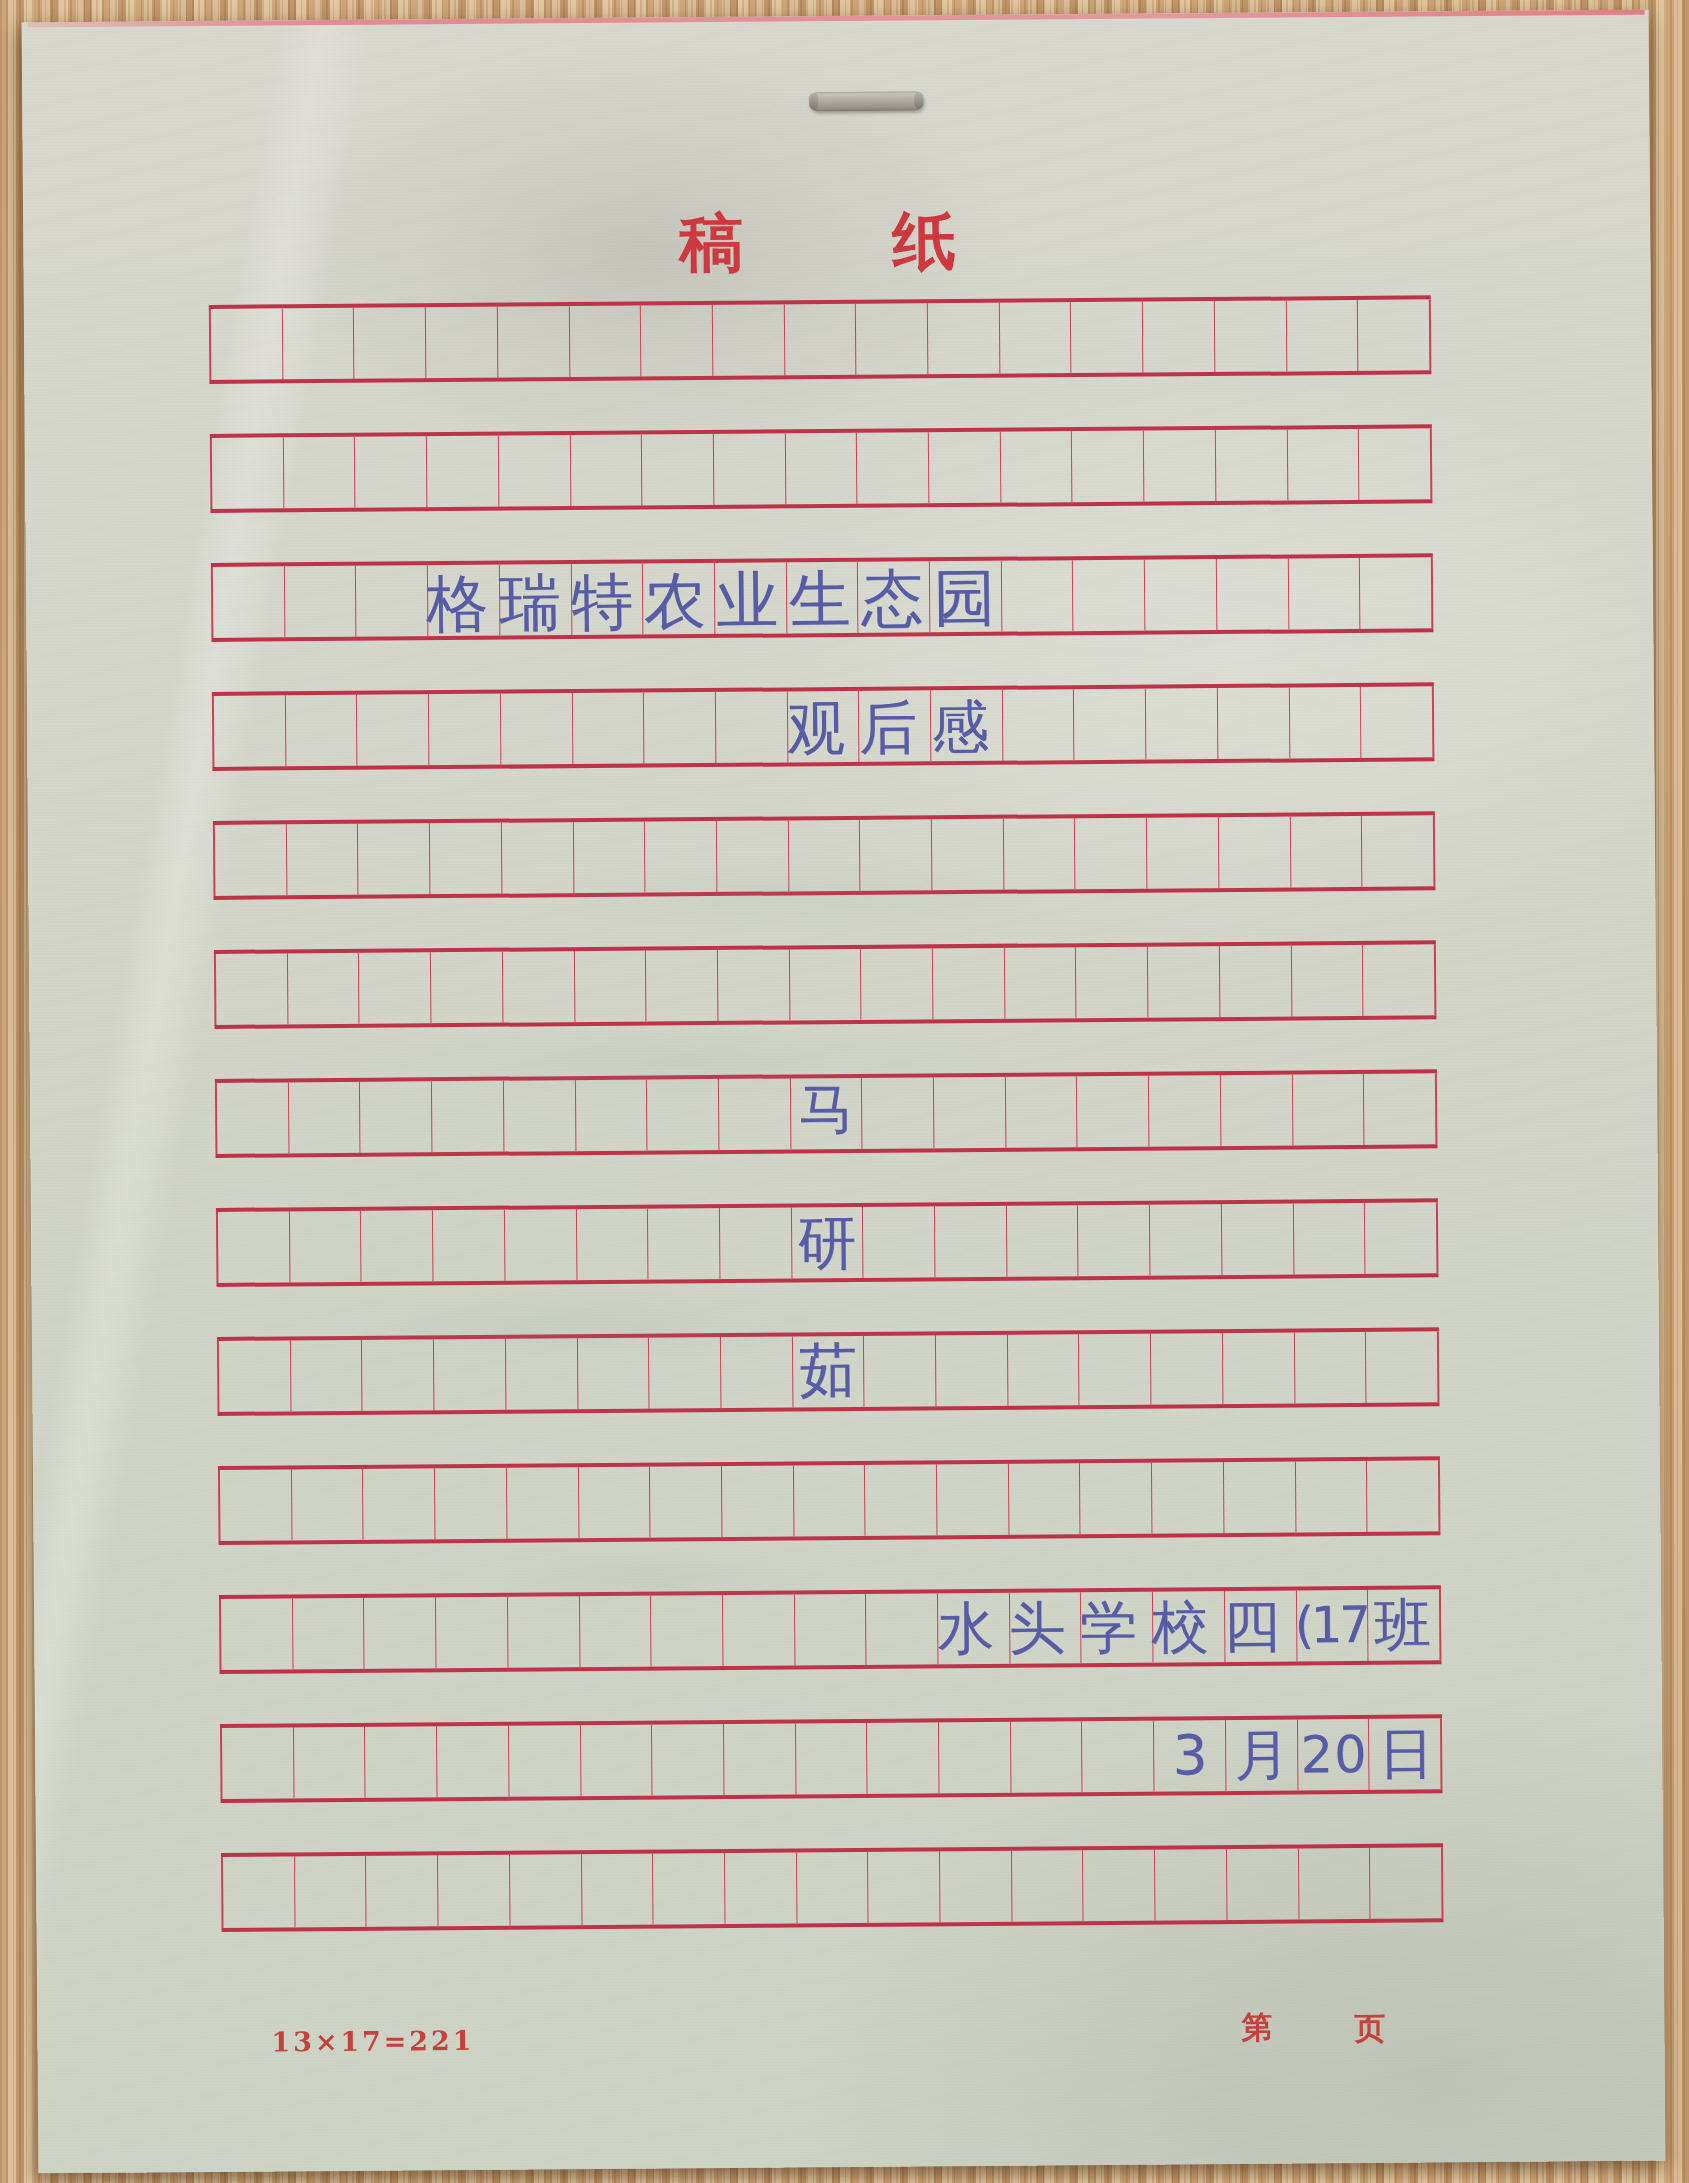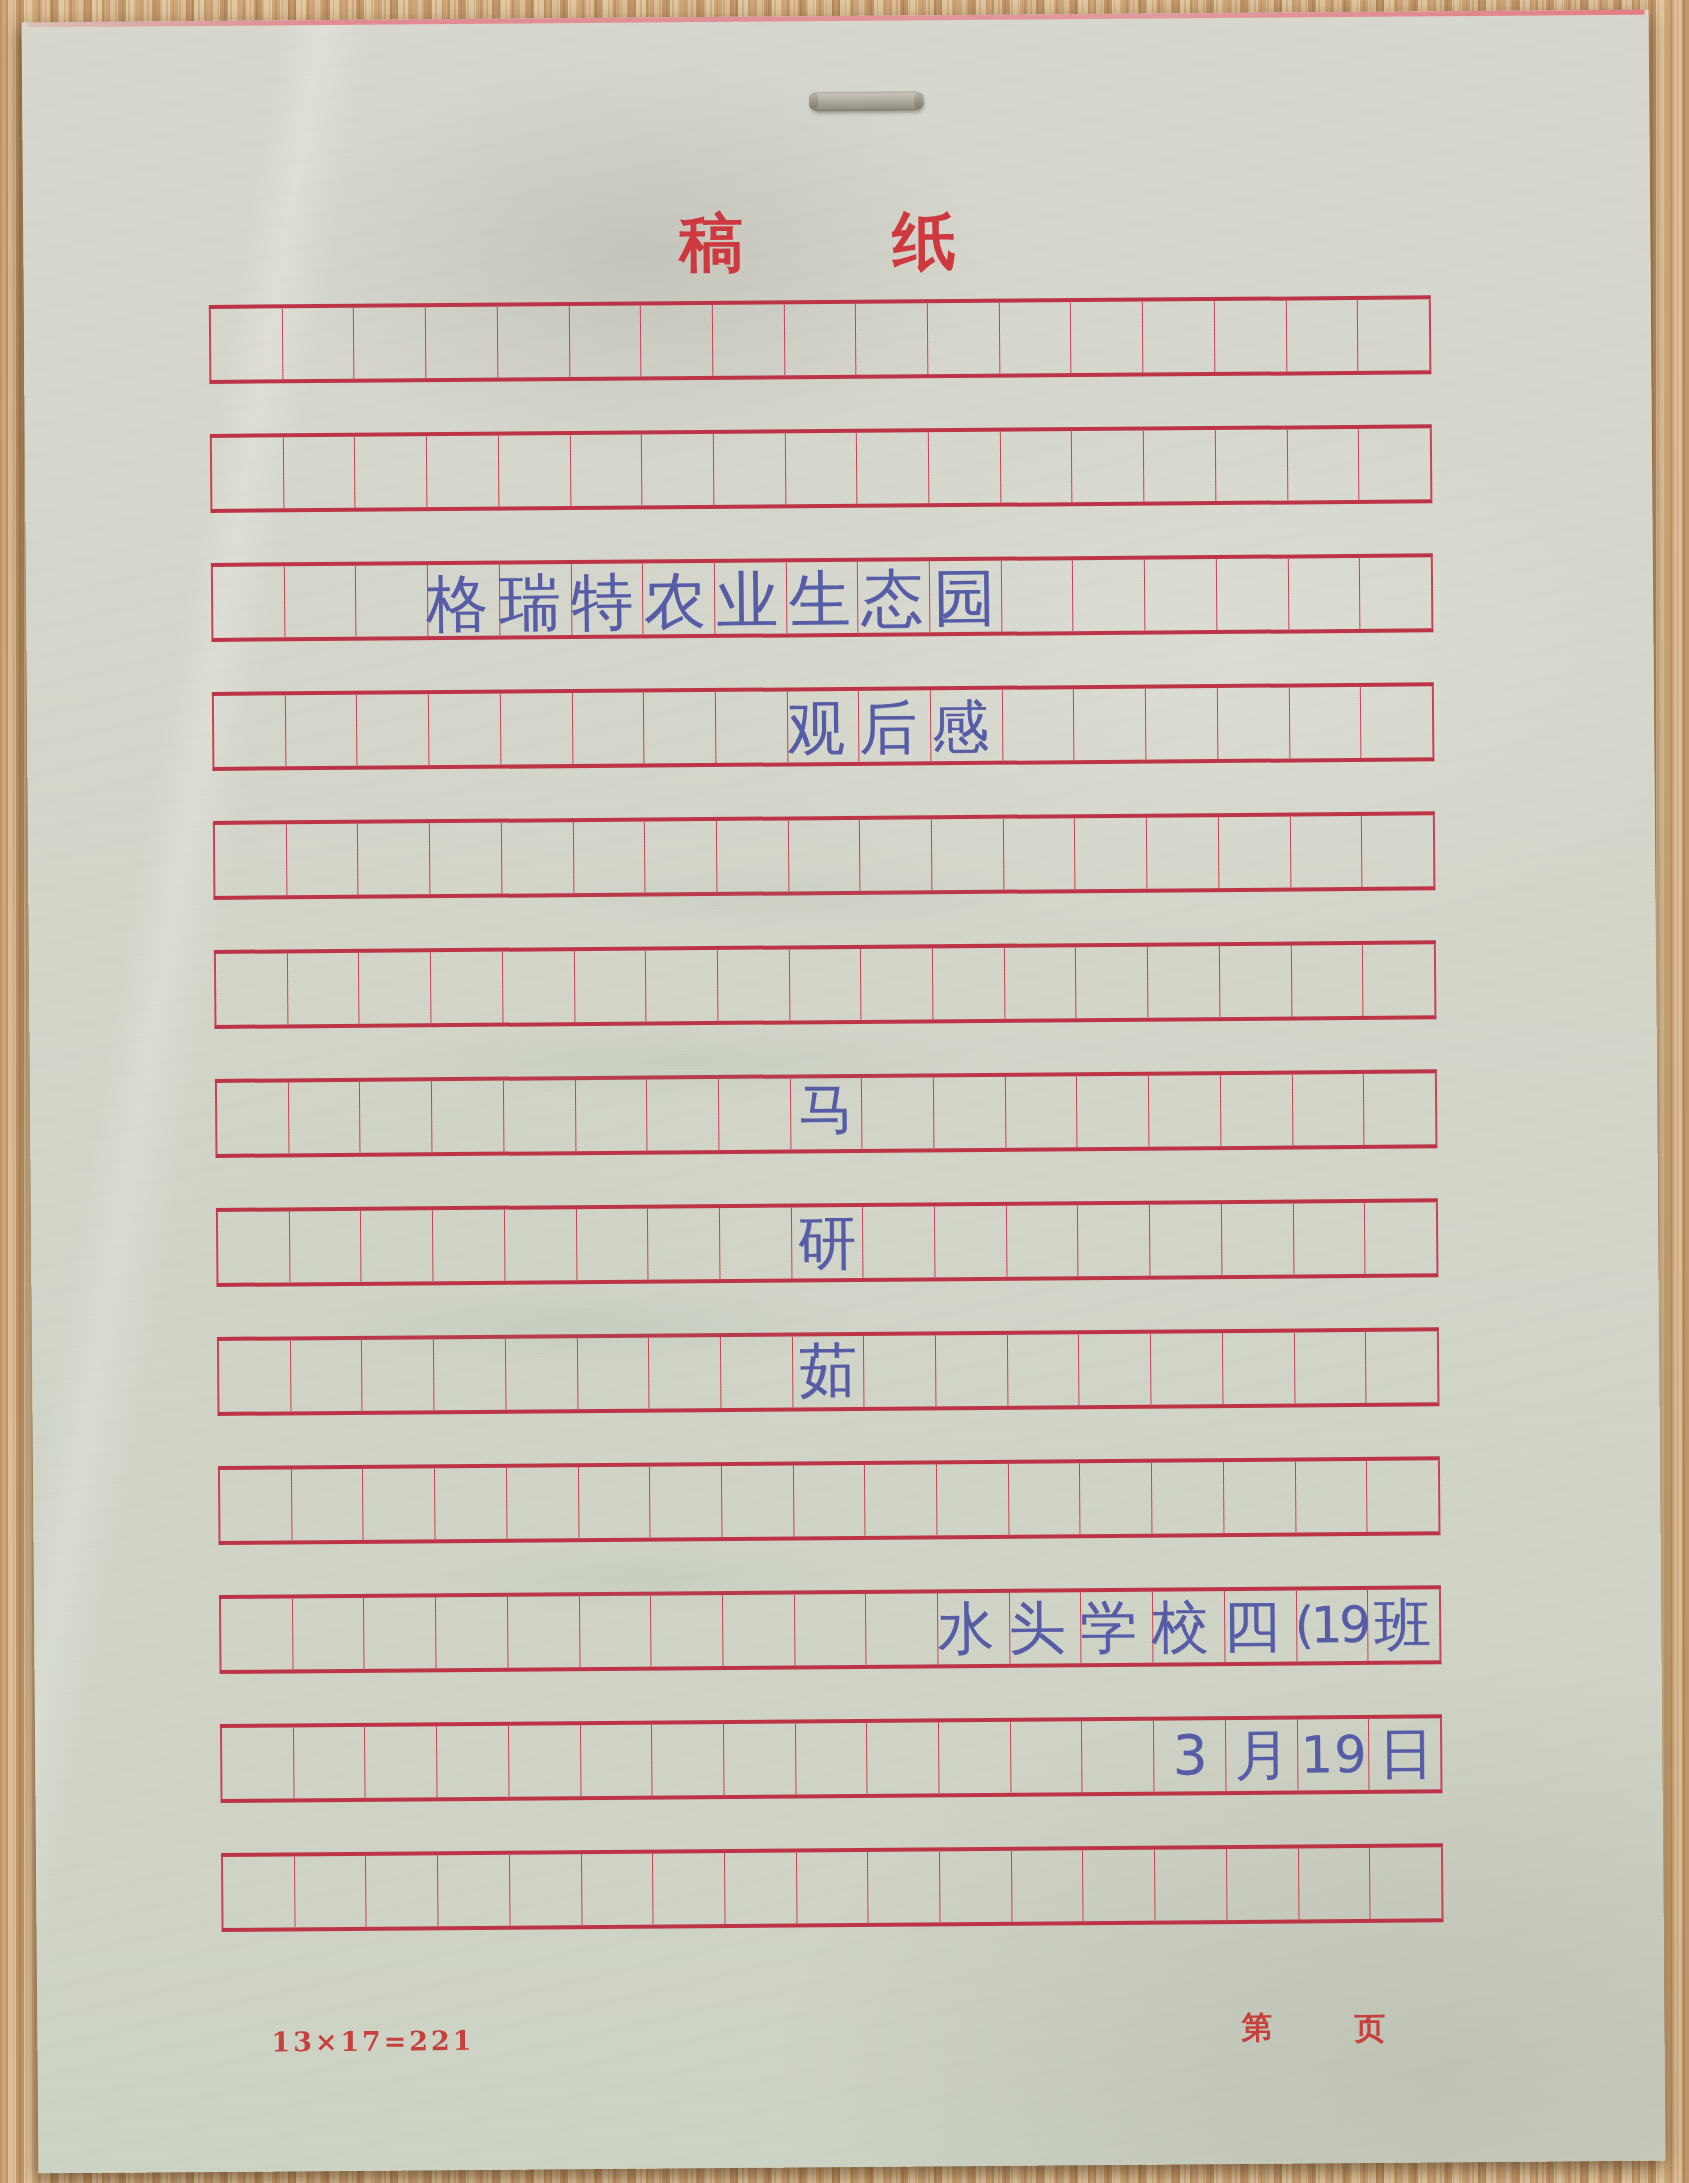--- a/index.html
+++ b/index.html
@@ -395,28 +395,28 @@
     <div class="hw hw-line1">格瑞特农业生态园</div>
 
     <div class="hw hw-line2">观后感</div>
 
     <div class="hw hw-author a1">马</div>
     <div class="hw hw-author a2">研</div>
     <div class="hw hw-author a3">茹</div>
 
     <div class="hw hw-school">
       <span class="s-name">水头学校四</span>
-      <span class="s-classno">(19</span>
+      <span class="s-classno">(17</span>
       <span class="s-ban">班</span>
     </div>
 
     <div class="hw hw-date">
       <span>3</span>
       <span>月</span>
-      <span class="d-19">19</span>
+      <span class="d-19">20</span>
       <span>日</span>
     </div>
 
     <div class="footer-formula">13×17=221</div>
 
     <div class="footer-page">
       <span class="pp">第</span>
       <span class="ps">页</span>
     </div>
 

